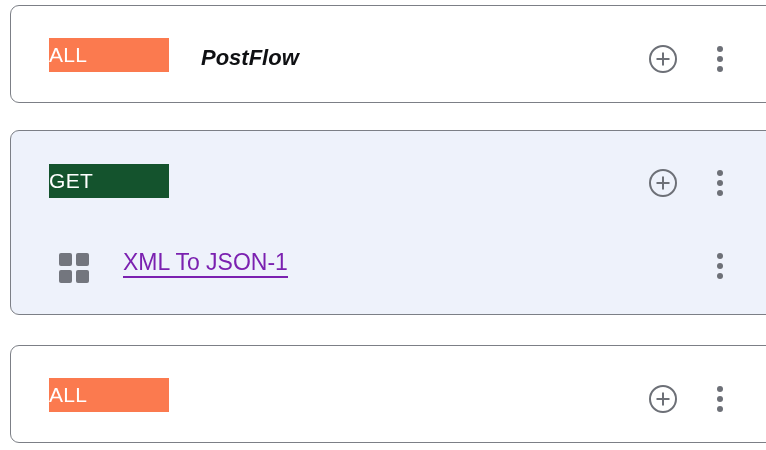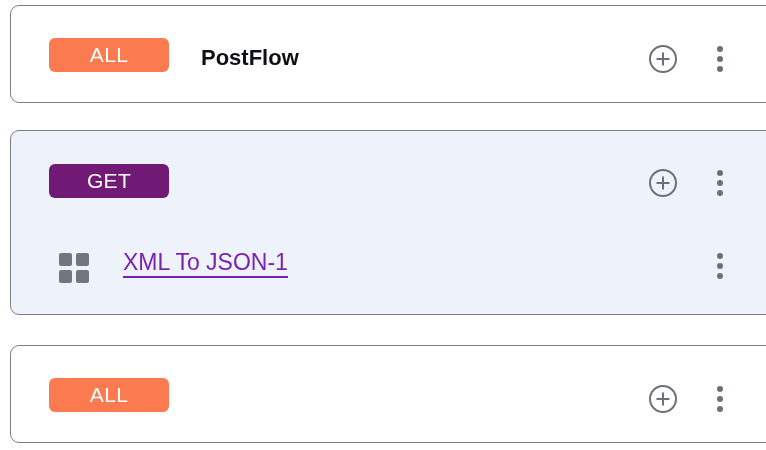--- a/index.html
+++ b/index.html
@@ -42,37 +42,37 @@
     display: flex;
     align-items: center;
     height: 100%;
   }
 
   .method-badge {
     position: absolute;
     left: 38px;
     width: 120px;
     height: 34px;
-    border-radius: 6px;
+    border-radius: 0;
     color: #ffffff;
     font-size: 21px;
     line-height: 34px;
-    text-align: center;
     letter-spacing: 0.3px;
     font-family: "Liberation Sans", sans-serif;
   }
 
   .flow-title {
     position: absolute;
     left: 190px;
     font-size: 22px;
     font-weight: bold;
     color: #0f1013;
     white-space: nowrap;
     font-family: "Liberation Sans", sans-serif;
+    font-style: italic;
   }
 
   
   .add-icon {
     position: absolute;
     left: 637px;
     width: 30px;
     height: 30px;
     cursor: pointer;
   }
@@ -157,21 +157,21 @@
         <span></span>
         <span></span>
         <span></span>
       </div>
     </div>
   </div>
 
   <div class="flow-card selected" style="top:130px; height:185px;">
 
     <div class="policy-row" style="top:0; height:100px;">
-      <div class="method-badge" style="top:33px; background:#701a75;">GET</div>
+      <div class="method-badge" style="top:33px; background:#14532d;">GET</div>
       <div class="add-icon" style="top:37px;">
         <svg width="30" height="30" viewBox="0 0 30 30">
           <circle cx="15" cy="15" r="13" fill="none" stroke="#6d7077" stroke-width="2"></circle>
           <line x1="15" y1="8.5" x2="15" y2="21.5" stroke="#6d7077" stroke-width="2"></line>
           <line x1="8.5" y1="15" x2="21.5" y2="15" stroke="#6d7077" stroke-width="2"></line>
         </svg>
       </div>
       <div class="kebab-icon" style="top:38px;">
         <span></span>
         <span></span>

